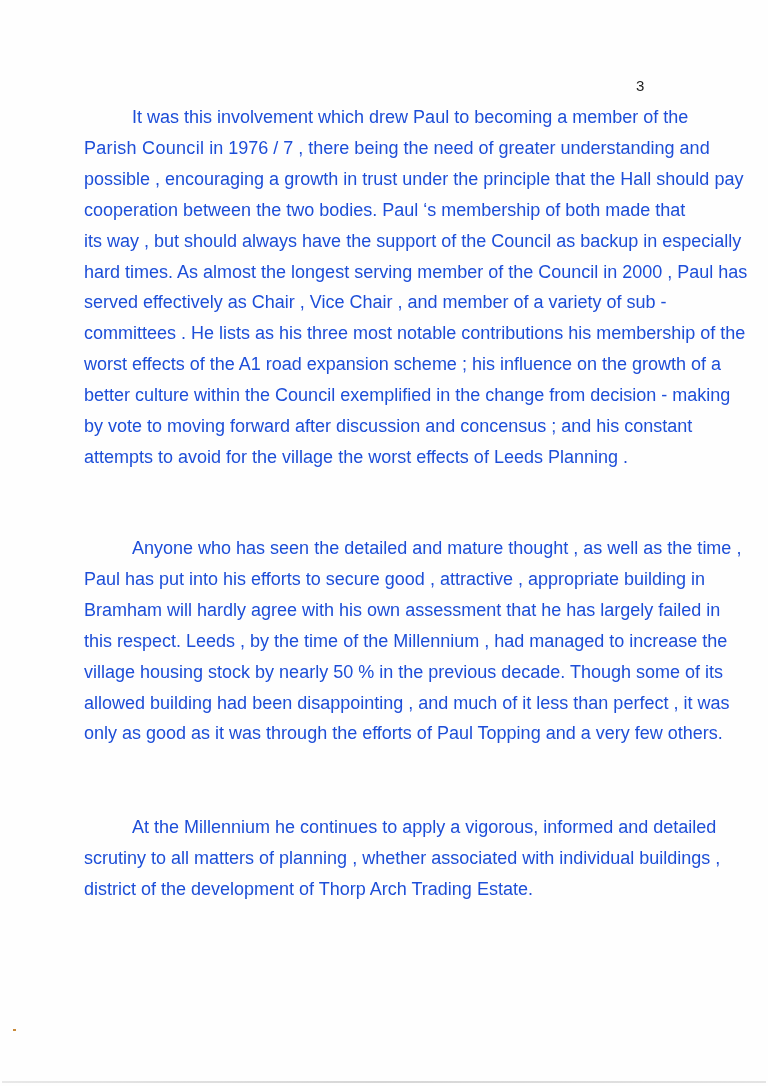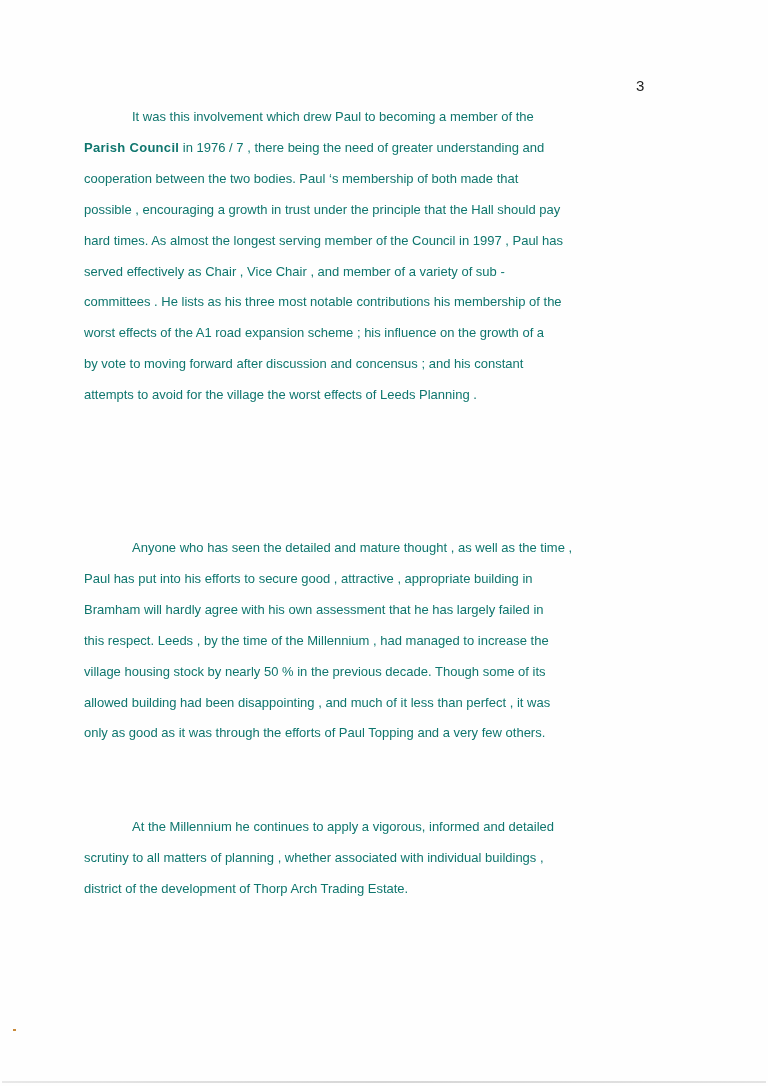--- a/index.html
+++ b/index.html
@@ -27,33 +27,33 @@
       position: absolute;
       top: 77px;
       left: 636px;
       font-size: 15px;
       color: #222;
     }
     .paragraph {
       position: absolute;
       left: 84px;
       width: 600px;
-      font-size: 13px;
+      font-size: 18px;
       line-height: 30.9px;
-      color: #0f766e;
+      color: #1d4ed8;
     }
     .line {
       display: block;
       white-space: nowrap;
     }
     .indent {
       padding-left: 48px;
     }
     .bold {
-      font-weight: bold;
+      font-weight: normal;
       letter-spacing: 0.3px;
     }
     #para-1 { top: 102px; }
     #para-2 { top: 533px; }
     #para-3 { top: 812px; }
     .scan-edge {
       position: absolute;
       left: 2px;
       right: 2px;
       top: 1081px;
@@ -72,26 +72,28 @@
 </head>
 <body>
 
 <div class="page">
 
   <div class="page-number">3</div>
 
   <div class="paragraph" id="para-1">
     <span class="line indent">It was this involvement which drew Paul to becoming a member of the</span>
     <span class="line"><span class="bold">Parish  Council</span><span> in 1976 / 7 , there  being the need of greater understanding and</span></span>
+    <span class="line">possible , encouraging a growth in trust under the principle that the Hall should pay</span>
     <span class="line">cooperation between the two bodies. Paul ‘s membership of both made that</span>
-    <span class="line">possible , encouraging a growth in trust under the principle that the Hall should pay</span>
-    <span class="line">hard times. As almost the longest serving member of the Council in 1997 , Paul has</span>
+    <span class="line">its way , but should always have the support of the Council as backup in especially</span>
+    <span class="line">hard times. As almost the longest serving member of the Council in 2000 , Paul has</span>
     <span class="line">served effectively as Chair , Vice Chair , and member of  a variety of sub -</span>
     <span class="line">committees . He lists as his three most notable contributions his membership of the</span>
     <span class="line">worst effects of the A1 road expansion scheme ; his influence on the growth of a</span>
+    <span class="line">better culture within the Council exemplified in the change from decision - making</span>
     <span class="line">by vote to moving forward after discussion and concensus ; and his constant</span>
     <span class="line">attempts to avoid for the village the worst effects of Leeds Planning .</span>
   </div>
 
   <div class="paragraph" id="para-2">
     <span class="line indent">Anyone who has seen the detailed and mature thought , as well as the time ,</span>
     <span class="line">Paul has put into his efforts to secure good , attractive , appropriate building in</span>
     <span class="line">Bramham will hardly agree with his own assessment that he has largely failed in</span>
     <span class="line">this respect.  Leeds , by the time of the Millennium , had managed to increase the</span>
     <span class="line">village housing stock by nearly 50 % in the previous decade. Though some of its</span>

